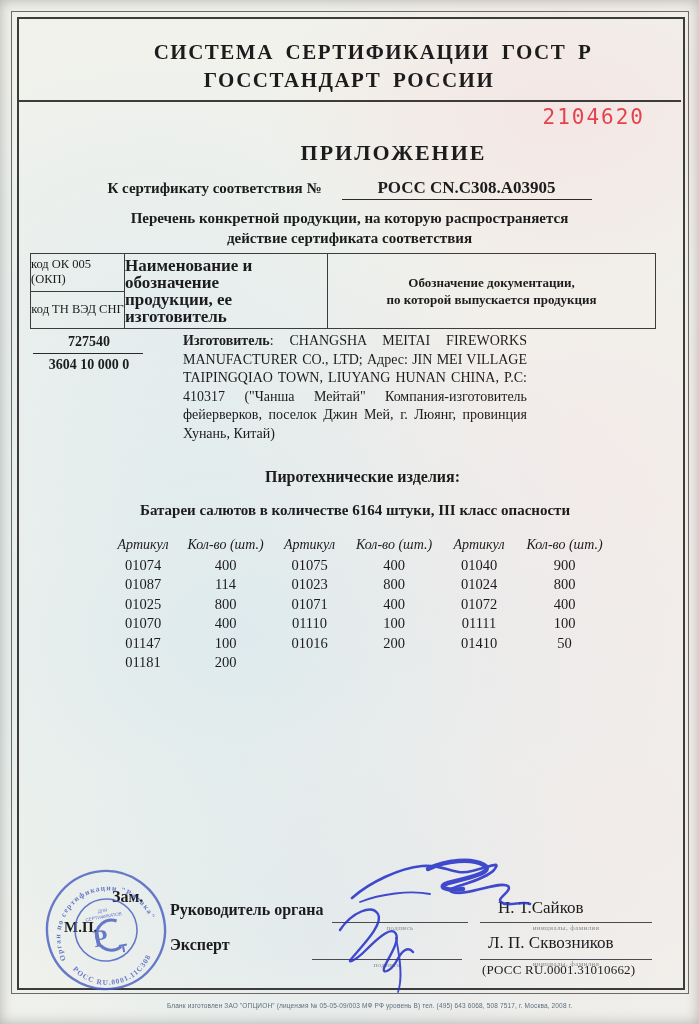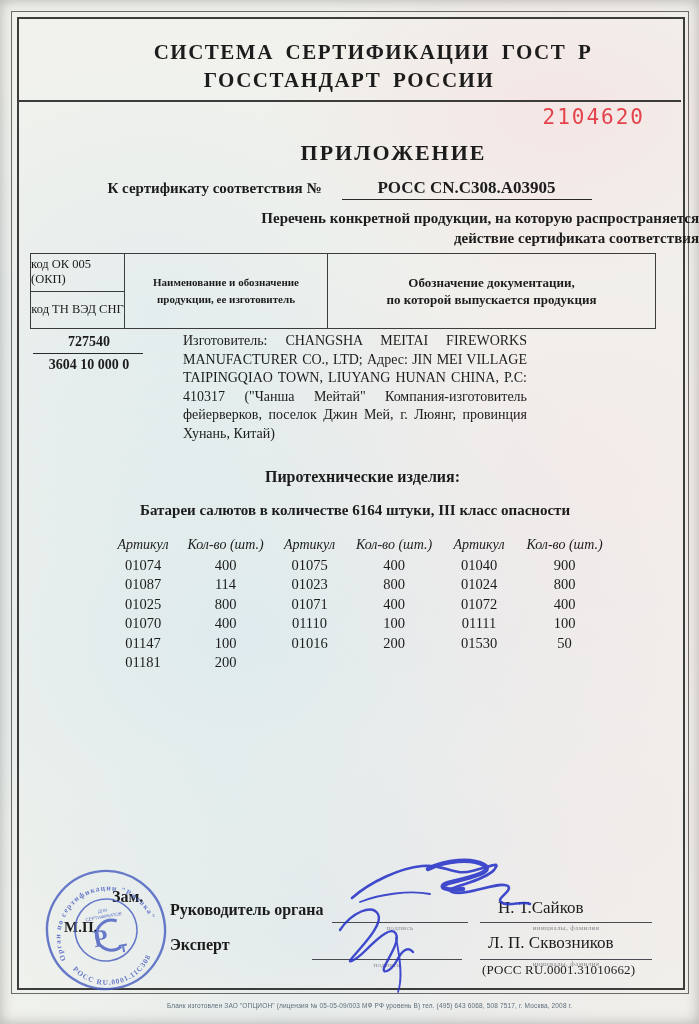--- a/index.html
+++ b/index.html
@@ -20,32 +20,32 @@
   
   .frame-outer{left:11px;top:11px;width:676px;height:981px;border:1px solid #6a6a66;}
   .frame-inner{left:17px;top:17px;width:664px;height:969px;border:2px solid #3c3c3a;}
   .hr{border-top:2px solid #3c3c3a;height:0;}
   .header-line{left:19px;width:660px;font-weight:bold;font-size:21px;letter-spacing:1.5px;word-spacing:5px;text-align:center;}
   .serial{font-family:"DejaVu Sans Mono",monospace;font-size:21px;letter-spacing:2px;color:#e4434c;}
   .title-main{left:0;width:699px;text-align:center;font-size:22px;font-weight:bold;letter-spacing:2px;margin-left:44px;}
   .cert-row{left:0;top:178px;width:699px;display:flex;justify-content:center;align-items:baseline;gap:20px;}
   .cert-label{font-size:15px;font-weight:bold;}
   .cert-number{font-size:17px;font-weight:bold;border-bottom:1.5px solid #2a2a2a;min-width:238px;text-align:center;padding:0 6px 1px;}
-  .subtitle{left:0;width:699px;text-align:right;font-size:15px;font-weight:bold;}
+  .subtitle{left:0;width:699px;text-align:center;font-size:15px;font-weight:bold;}
   
   .info-table{left:30px;top:253px;width:624px;height:74px;border:1.5px solid #3c3c3a;display:flex;}
   .info-col1{width:93px;border-right:1.5px solid #3c3c3a;display:flex;flex-direction:column;}
   .info-col1 > div{flex:1;display:flex;align-items:center;justify-content:center;font-size:12.5px;font-weight:normal;}
   .info-col1 > div:first-child{border-bottom:1.5px solid #3c3c3a;}
-  .info-col2{width:202px;border-right:1.5px solid #3c3c3a;display:flex;flex-direction:column;align-items:center;justify-content:center;font-size:11px;font-weight:bold;line-height:17px;}
+  .info-col2{width:202px;border-right:1.5px solid #3c3c3a;display:flex;flex-direction:column;align-items:center;justify-content:center;font-size:17px;font-weight:bold;line-height:17px;}
   .info-col3{flex:1;display:flex;flex-direction:column;align-items:center;justify-content:center;font-size:13px;font-weight:bold;line-height:17px;}
   .okp-block{left:30px;top:333px;width:118px;text-align:center;font-size:14px;font-weight:bold;}
   .okp-line{left:33px;top:353px;width:110px;border-top:1.5px solid #2a2a2a;height:0;}
   .manuf{left:183px;top:332px;width:344px;font-size:14px;line-height:18.5px;text-align:justify;}
-  .manuf .lbl{font-weight:normal;}
+  .manuf .lbl{font-weight:bold;}
   .section-title{left:0;top:468px;width:699px;text-align:center;font-size:16px;font-weight:bold;padding-left:13px;}
   .summary{left:140px;top:502px;font-size:15px;font-weight:bold;}
   
   .articles{left:103px;top:537px;width:505px;display:grid;grid-template-columns:80px 85px 83px 86px 84px 87px;grid-auto-rows:19.5px;font-size:14.5px;}
   .articles .hcell{font-style:italic;font-size:14px;text-align:center;}
   .articles .cell{text-align:center;}
   
   .sig-label{font-size:16px;font-weight:bold;}
   .sig-line{border-top:1px solid #4a4a50;height:0;}
   .small-cap{font-size:7px;color:#8a8a90;letter-spacing:.4px;}
@@ -133,21 +133,21 @@
     <div class="cell">400</div>
     <div class="cell">01110</div>
     <div class="cell">100</div>
     <div class="cell">01111</div>
     <div class="cell">100</div>
 
     <div class="cell">01147</div>
     <div class="cell">100</div>
     <div class="cell">01016</div>
     <div class="cell">200</div>
-    <div class="cell">01530</div>
+    <div class="cell">01410</div>
     <div class="cell">50</div>
 
     <div class="cell">01181</div>
     <div class="cell">200</div>
     <div class="cell"></div>
     <div class="cell"></div>
     <div class="cell"></div>
     <div class="cell"></div>
   </div>
 

